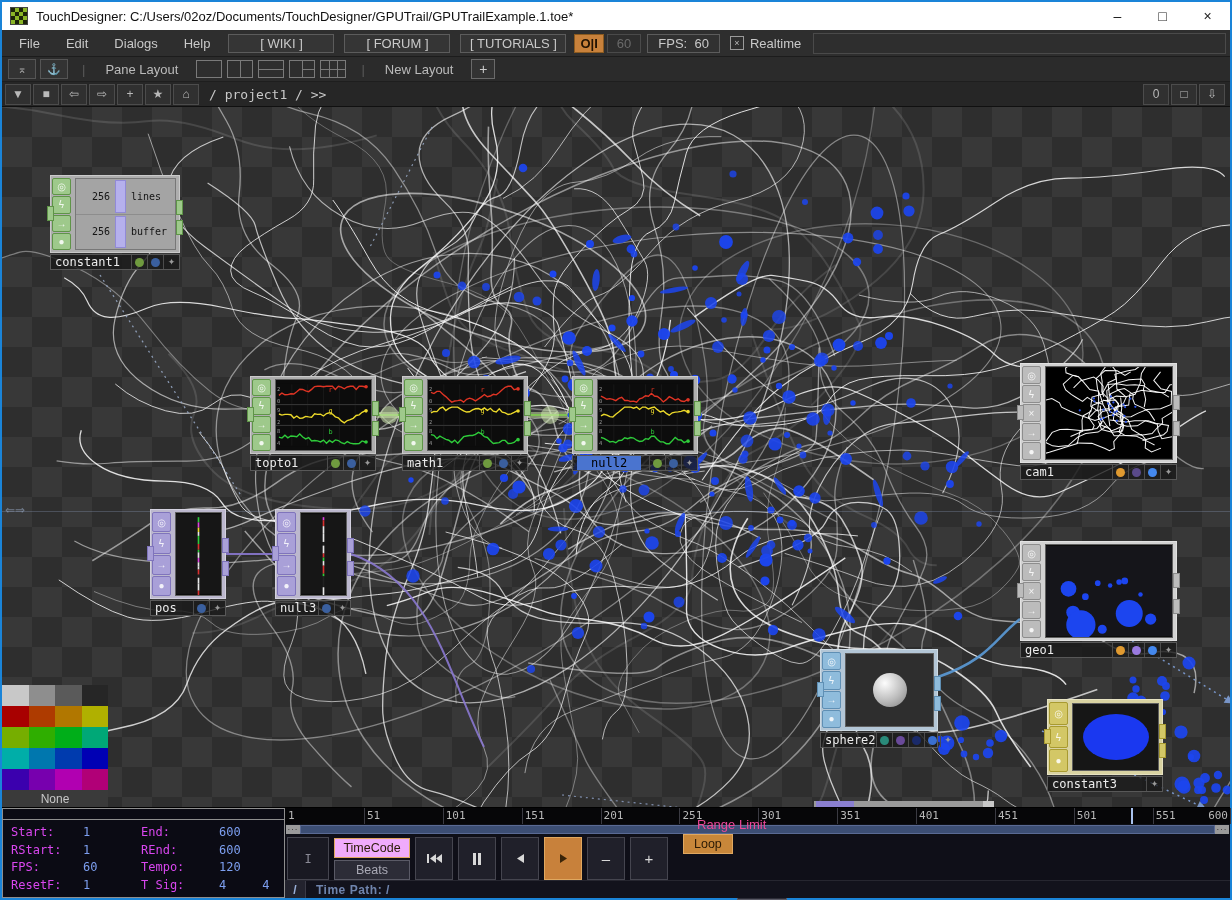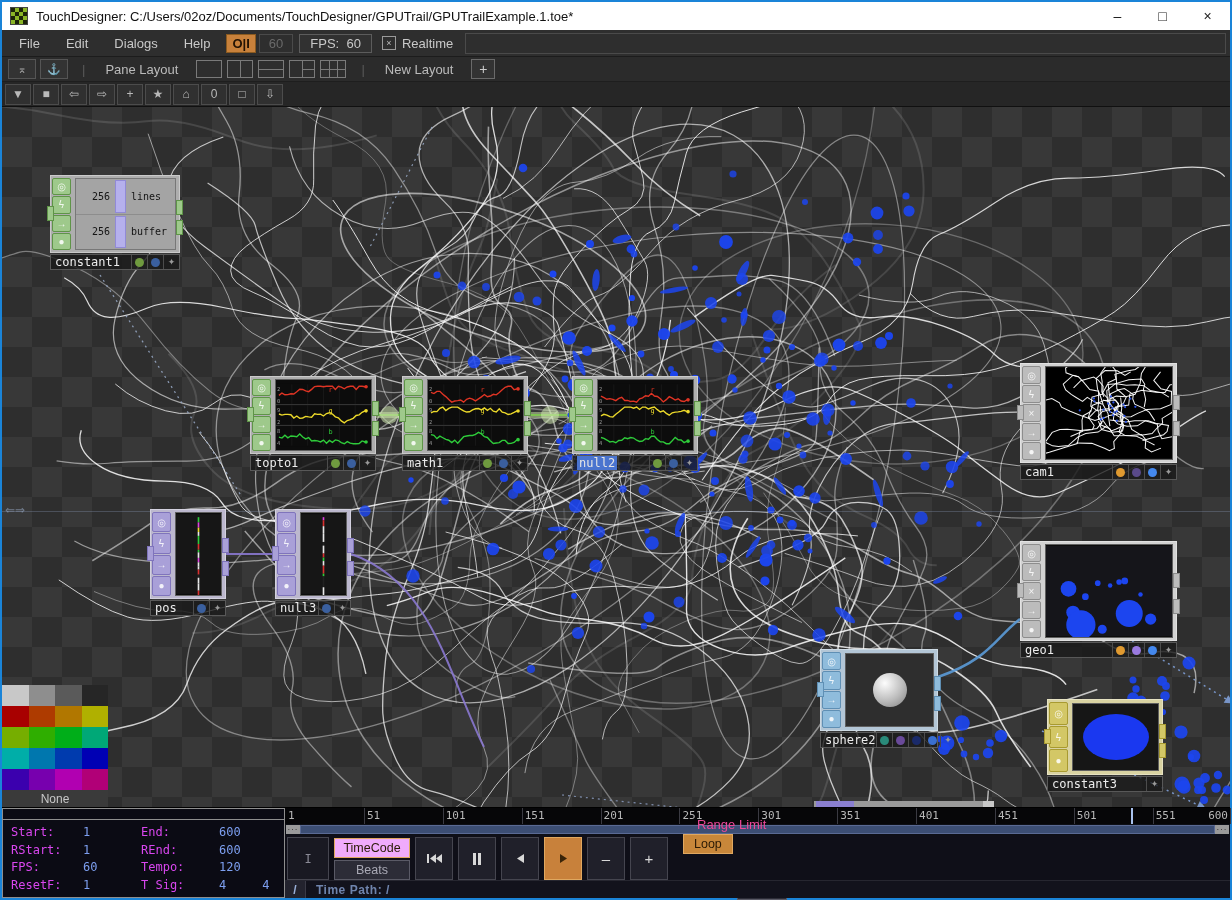--- a/index.html
+++ b/index.html
@@ -45,21 +45,21 @@
   .n-side{width:21px;display:flex;flex-direction:column;gap:1px;padding:2px 1px;box-sizing:border-box;}
   .n-side .cell{flex:1;border:1px solid var(--cb);background:var(--cell);border-radius:2px;display:flex;align-items:center;justify-content:center;font-size:10px;color:rgba(255,255,255,.85);}
   .n-body{flex:1;display:flex;align-items:center;justify-content:center;padding:3px;min-width:0;}
   .n-view{background:#0c0c0c;border:1px solid #5f5f5f;display:block;width:100%;height:100%;}
   .nub{position:absolute;width:7px;height:15px;background:var(--cell);border:1px solid var(--cb);box-sizing:border-box;}
   .nub-l{left:-4px;top:50%;margin-top:-8px;}
   .nub-r1{right:-4px;top:32%;}
   .nub-r2{right:-4px;top:58%;}
   .n-name{height:16px;margin-top:1px;background:rgba(24,24,24,.78);border:1px solid #585858;display:flex;align-items:center;justify-content:space-between;padding:0 0 0 4px;box-sizing:border-box;}
   .n-label{font-family:"DejaVu Sans Mono",monospace;font-size:12px;color:#ececec;line-height:14px;}
-  .n-label.sel{background:#4a74cf;color:#e5e5e5;padding:0 2px;}
+  .n-label.sel{background:#4a74cf;color:#000000;padding:0 14px;}
   .n-flags{display:flex;height:100%;}
   .flag{width:15px;height:100%;border-left:1px solid #4c4c4c;display:flex;align-items:center;justify-content:center;}
   .flag i{width:9px;height:9px;border-radius:50%;display:block;}
   .flag.plus{color:#9a9a9a;font-size:9px;}
   .chan-rows{flex:1;height:100%;background:#a4a4a4;border:1px solid #777;display:flex;flex-direction:column;}
   .chrow{flex:1;display:flex;align-items:center;font-family:"DejaVu Sans Mono",monospace;font-size:10px;color:#141414;}
   .chrow+.chrow{border-top:1px solid #8d8d8d;}
   .chrow .cval{width:34px;text-align:right;}
   .chrow .cbar{width:11px;align-self:stretch;background:#b5b0ec;border:1px solid #918ad6;margin:1px 5px;box-sizing:border-box;}
   .sphere-view,.ellipse-view{width:100%;height:100%;border:1px solid #5f5f5f;display:flex;align-items:center;justify-content:center;box-sizing:border-box;}
@@ -121,20 +121,25 @@
     <div class="winbtn">×</div>
   </div>
 
   <div class="menubar">
     <div style="display:flex">
         <div class="menu-item">File</div>
         <div class="menu-item">Edit</div>
         <div class="menu-item">Dialogs</div>
         <div class="menu-item">Help</div>
       </div>
+    <div style="display:flex">
+        <div class="link-btn">[ WIKI ]</div>
+        <div class="link-btn">[ FORUM ]</div>
+        <div class="link-btn">[ TUTORIALS ]</div>
+      </div>
     <div class="oi-btn">O|I</div>
     <div class="cap-btn">60</div>
     <div class="fps-box">FPS:  60</div>
     <div class="realtime">
       <span class="rt-ico">×</span>
       <span>Realtime</span>
     </div>
     <div class="status-spacer"></div>
   </div>
 
@@ -169,20 +174,21 @@
   <div class="pathbar">
     <div style="display:flex">
         <div class="pb-btn">▼</div>
         <div class="pb-btn">■</div>
         <div class="pb-btn">⇦</div>
         <div class="pb-btn">⇨</div>
         <div class="pb-btn">+</div>
         <div class="pb-btn">★</div>
         <div class="pb-btn">⌂</div>
       </div>
+    <div class="pb-path">/ project1 / &gt;&gt;</div>
     <div class="pb-btn">0</div>
     <div style="display:flex">
         <div class="pb-btn">□</div>
         <div class="pb-btn">⇩</div>
       </div>
   </div>
 
   <div class="network" id="network">
     <svg class="net-art" id="netart" viewBox="0 0 1232 704" width="1232" height="704">
         <g>

